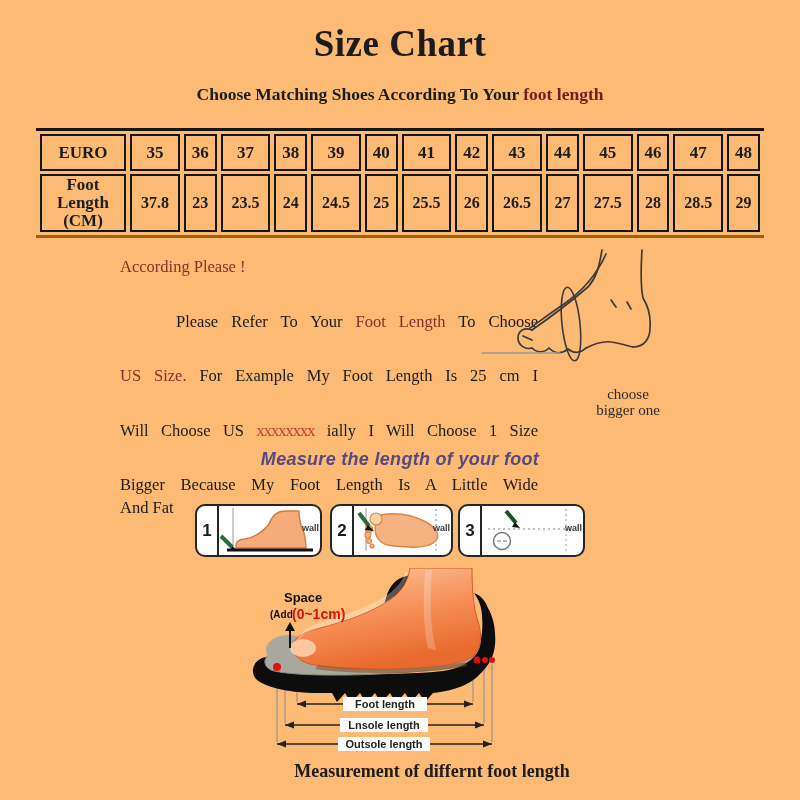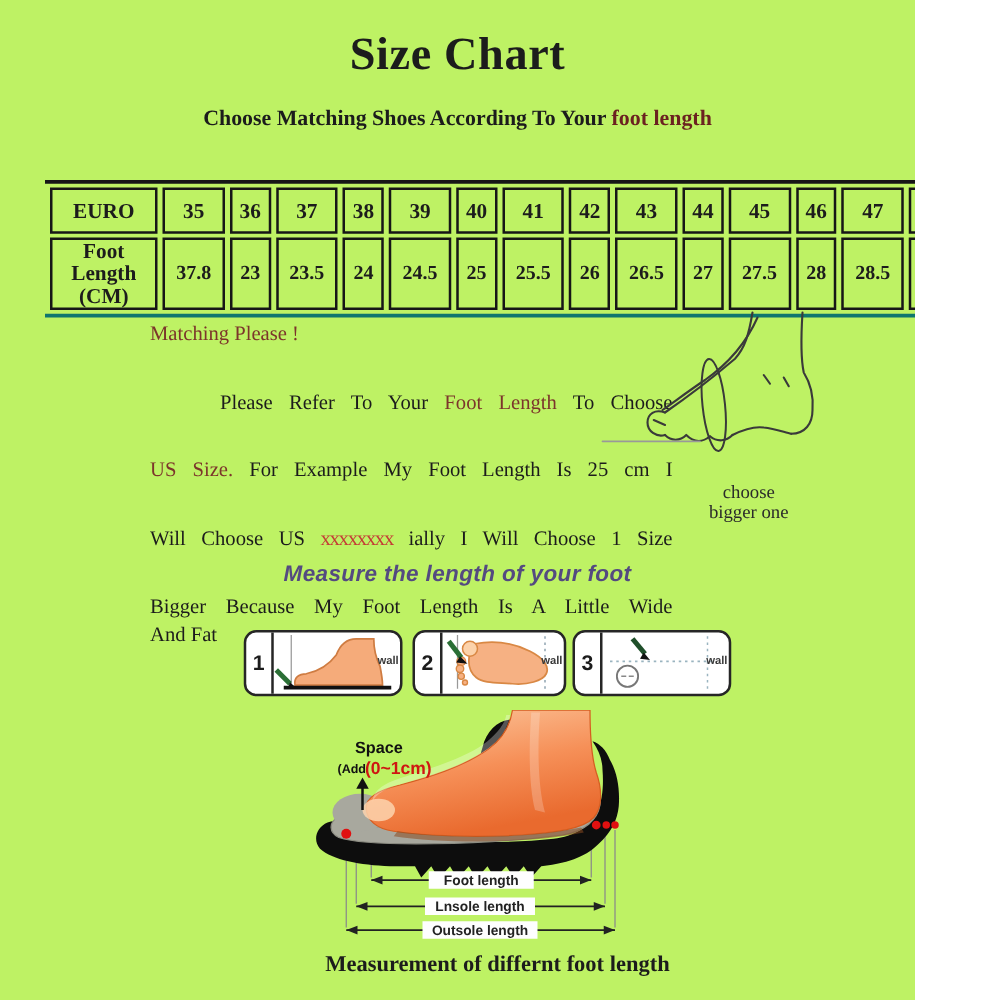--- a/index.html
+++ b/index.html
@@ -1,45 +1,45 @@
 <!DOCTYPE html>
 <html><head>
 <meta charset="utf-8">
 <style>
   html,body{margin:0;padding:0;background:#fff;}
-  .canvas{position:relative;width:732px;height:800px;background:#bef264;overflow:hidden;
+  .canvas{position:relative;width:800px;height:800px;background:#fdba74;overflow:hidden;
           font-family:"Liberation Serif", serif;color:#1c1c1c;}
 
   
   .title{position:absolute;top:22px;left:0;width:100%;text-align:center;
          font-size:37px;font-weight:bold;letter-spacing:.5px;}
   .subtitle{position:absolute;top:84px;left:0;width:100%;text-align:center;
             font-size:17.5px;font-weight:bold;}
   .subtitle .hl{color:#6b2220;}
 
   
-  .table-wrap{position:absolute;left:36px;top:144px;width:728px;
-              border-top:3px solid #161616;border-bottom:3px solid #0f766e;}
+  .table-wrap{position:absolute;left:36px;top:128px;width:728px;
+              border-top:3px solid #161616;border-bottom:3px solid #a16207;}
   table.size{border-collapse:separate;border-spacing:4px 3px;width:100%;}
   table.size td{box-sizing:border-box;border:2px solid #161616;text-align:center;
                 vertical-align:middle;font-weight:bold;font-size:16px;padding:0;}
   table.size tr.r1 td{height:37px;font-size:17px;}
   table.size tr.r2 td{height:58px;}
   table.size td.hd{width:86px;font-size:17px;line-height:1.05;}
 
   
   .attention{position:absolute;left:120px;top:256px;width:418px;
              font-size:16.5px;line-height:22.5px;}
   .attention .a-head{color:#7c352b;margin-bottom:1px;}
   .jline{text-align:justify;text-align-last:justify;white-space:nowrap;margin-top:32px;}
   .indent{padding-left:56px;}
   .maroon{color:#7c352b;}
   .redx{color:#c43c35;letter-spacing:-1px;}
 
-  .choose-bigger{position:absolute;left:536px;top:386px;width:126px;text-align:center;
+  .choose-bigger{position:absolute;left:565px;top:386px;width:126px;text-align:center;
                  font-size:15px;line-height:16px;color:#2a2a2a;}
 
   
   .measure-heading{position:absolute;top:449px;left:0;width:100%;text-align:center;
                    font-family:"Liberation Sans", sans-serif;font-style:italic;font-weight:bold;
                    font-size:18px;color:#544a80;letter-spacing:.3px;}
 
   
   .panel{position:absolute;top:504px;height:53px;background:#fff;border:2.5px solid #262626;
          border-radius:10px;box-sizing:border-box;display:flex;align-items:stretch;}
@@ -101,21 +101,21 @@
         <td>27.5</td>
         <td>28</td>
         <td>28.5</td>
         <td>29</td>
       </tr>
     </tbody>
       </table>
   </div>
 
   <div class="attention">
-    <div class="a-head">Matching Please !</div>
+    <div class="a-head">According Please !</div>
     <div class="jline indent"><span>Please Refer To Your </span><span class="maroon">Foot Length</span><span> To Choose</span></div>
     <div class="jline"><span class="maroon">US Size.</span><span> For Example My Foot Length Is 25 cm I</span></div>
     <div class="jline"><span>Will Choose US </span><span class="redx">xxxxxxxx</span><span> ially I Will Choose 1 Size</span></div>
     <div class="jline">Bigger Because My Foot Length Is A Little Wide</div>
     <div>And Fat</div>
   </div>
 
   <svg class="sketch" width="250" height="160" viewBox="0 0 250 160">
     <g fill="none" stroke="#3a3a3a" stroke-width="1.7" stroke-linecap="round">
       <path d="M132,10 C129,28 126,38 118,47 C98,64 78,79 62,90"></path>

